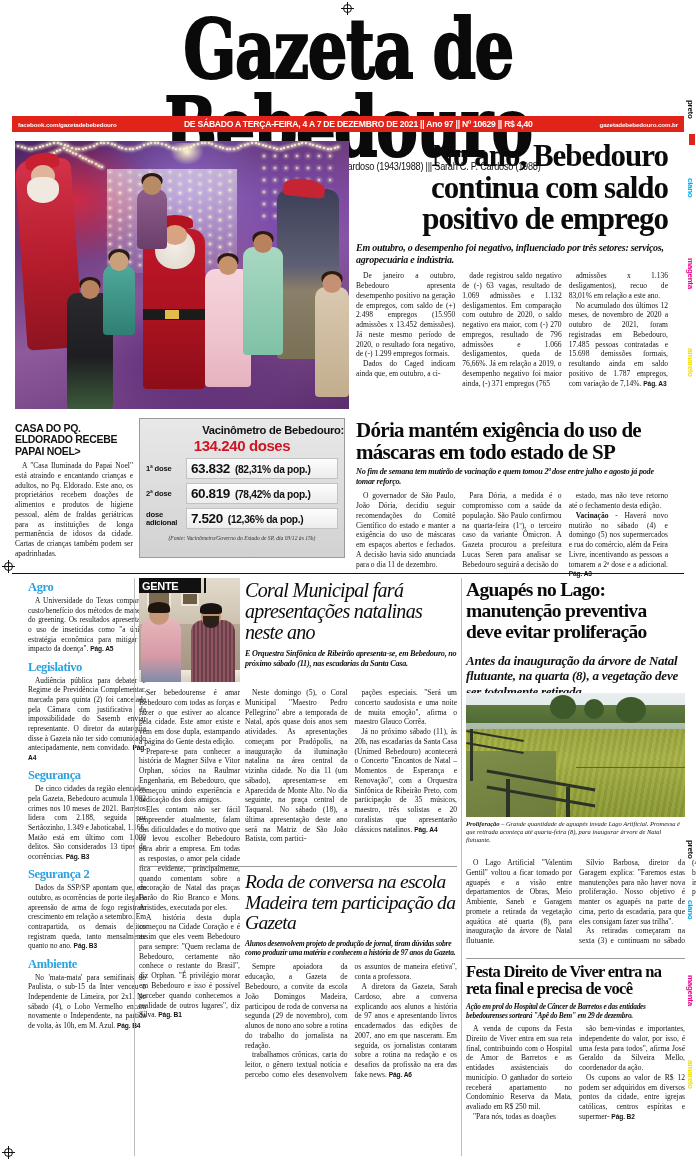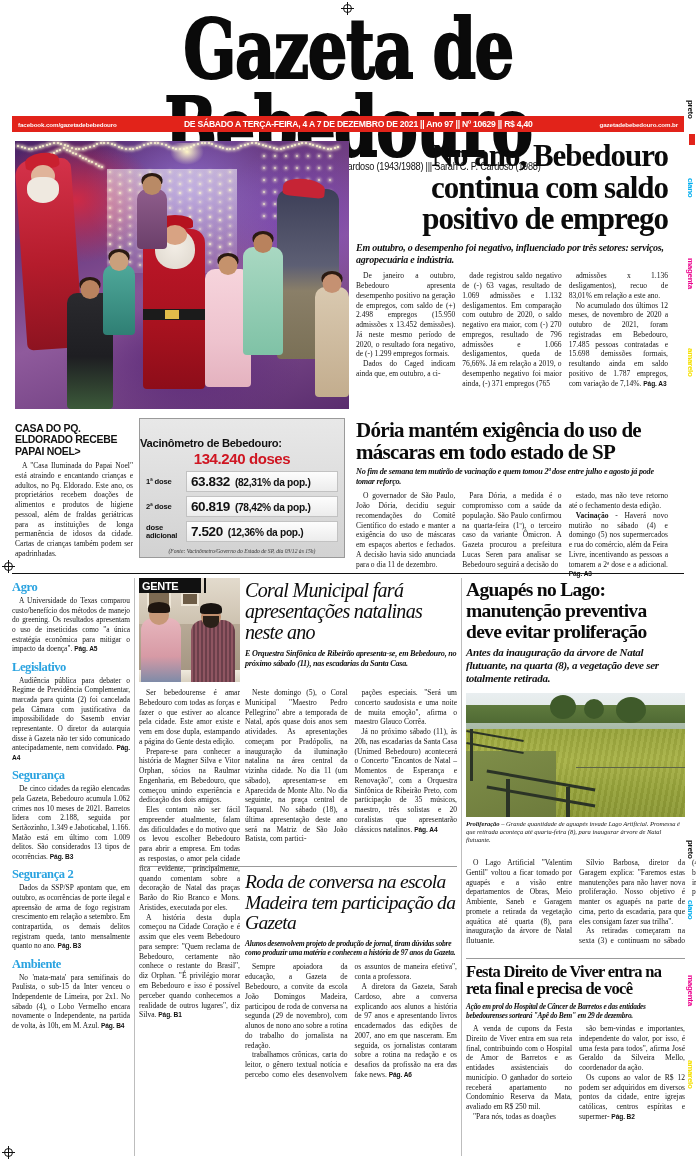--- a/index.html
+++ b/index.html
@@ -144,22 +144,22 @@
     color:#1a1a1a; text-indent:7px;
   }
 
   
   .vacbox {
     position:absolute; left:139px; top:418px; width:206px; height:140px;
     background:linear-gradient(180deg,#e8e8e8,#d2d2d2);
     border:1px solid #9a9a9a;
   }
   .vac-title {
-    text-align:left; font-family:"Liberation Sans", sans-serif;
-    font-weight:700; font-size:11.2px; color:#111; padding-top:18px; letter-spacing:-0.3px;
+    text-align:right; font-family:"Liberation Sans", sans-serif;
+    font-weight:700; font-size:11.2px; color:#111; padding-top:5px; letter-spacing:-0.3px;
   }
   .vac-total {
     text-align:center; font-family:"Liberation Sans", sans-serif;
     font-weight:700; font-size:15px; color:#cf1622; letter-spacing:-0.4px; margin-top:1px;
   }
   .vac-row { display:flex; align-items:center; margin:4px 6px 0 6px; }
   .vac-label {
     width:40px; font-family:"Liberation Sans", sans-serif;
     font-weight:700; font-size:7.6px; color:#111; line-height:1.05; letter-spacing:-0.2px;
   }
@@ -722,21 +722,21 @@
     <div class="cols3 bodytext" style="margin-top:4px; height:92px;">
       <p>O governador de São Paulo, João Dória, decidiu seguir recomendações do Comitê Científico do estado e manter a exigência do uso de máscaras em espaços abertos e fechados. A decisão havia sido anunciada para o dia 11 de dezembro.</p>
       <p>Para Dória, a medida é o compromisso com a saúde da população. São Paulo confirmou na quarta-feira (1º), o terceiro caso da variante Ômicron. A Gazeta procurou a prefeitura Lucas Seren para analisar se Bebedouro seguirá a decisão do</p>
       <p>estado, mas não teve retorno até o fechamento desta edição.</p>
       <p><b>Vacinação</b><span> - Haverá novo mutirão no sábado (4) e domingo (5) nos supermercados e rua do comércio, além da Feira Livre, incentivando as pessoas a tomarem a 2ª dose e a adicional.</span> <span class="pageref">Pág. A3</span></p>
     </div>
   </div>
 
   <div class="hrule" style="left:12px; top:573px; width:672px;"></div>
 
-  <div style="position:absolute; left:12px; top:580px; width:118px;">
+  <div style="position:absolute; left:28px; top:580px; width:118px;">
 
     <div class="side-block">
       <div class="side-head">Agro</div>
       <div class="bodytext">
         <p><span>A Universidade do Texas comparou custo/benefício dos métodos de manejo do greening. Os resultados apresentam o uso de inseticidas como "a única estratégia econômica para mitigar o impacto da doença".</span> <span class="pageref">Pág. A5</span></p>
       </div>
     </div>
 
     <div class="side-block">
       <div class="side-head">Legislativo</div>
@@ -800,21 +800,21 @@
   </div>
 
   <div style="position:absolute; left:245px; top:688px; width:212px; height:176px;" class="cols2 bodytext">
     <p>Neste domingo (5), o Coral Municipal "Maestro Pedro Pellegrino" abre a temporada de Natal, após quase dois anos sem atividades. As apresentações começam por Pradópolis, na inauguração da iluminação natalina na área central da vizinha cidade. No dia 11 (um sábado), apresentam-se em Aparecida de Monte Alto. No dia seguinte, na praça central de Taquaral. No sábado (18), a última apresentação deste ano será na Matriz de São João Batista, com partici-</p>
     <p>pações especiais. "Será um concerto saudosista e uma noite de muita emoção", afirma o maestro Glauco Corrêa.</p>
     <p><span>Já no próximo sábado (11), às 20h, nas escadarias da Santa Casa (Unimed Bebedouro) acontecerá o Concerto "Encantos de Natal – Momentos de Esperança e Renovação", com a Orquestra Sinfônica de Ribeirão Preto, com participação de 35 músicos, maestro, três solistas e 20 coralistas que apresentarão clássicos natalinos.</span> <span class="pageref">Pág. A4</span></p>
   </div>
 
   <div style="position:absolute; left:466px; top:580px; width:219px;">
     <div class="hl hl-mid" style="font-size:19.5px; line-height:1.07;">Aguapés no Lago: manutenção preventiva deve evitar proliferação</div>
-    <div class="deck deck-sm" style="margin-top:3px; font-size:11px;">Antes da inauguração da árvore de Natal flutuante, na quarta (8), a vegetação deve ser totalmente retirada.</div>
+    <div class="deck deck-sm" style="margin-top:10px; font-size:13px;">Antes da inauguração da árvore de Natal flutuante, na quarta (8), a vegetação deve ser totalmente retirada.</div>
   </div>
 
   <div class="agua-photo">
     <div class="ap-sky"></div>
     <div class="ap-treeline"></div>
     <div class="ap-tree" style="left:84px; top:2px; width:26px; height:24px;"></div>
     <div class="ap-tree" style="left:118px; top:6px; width:20px; height:20px;"></div>
     <div class="ap-tree" style="left:150px; top:4px; width:30px; height:26px;"></div>
     <div class="ap-water"></div>
     <div class="ap-weed"></div>

